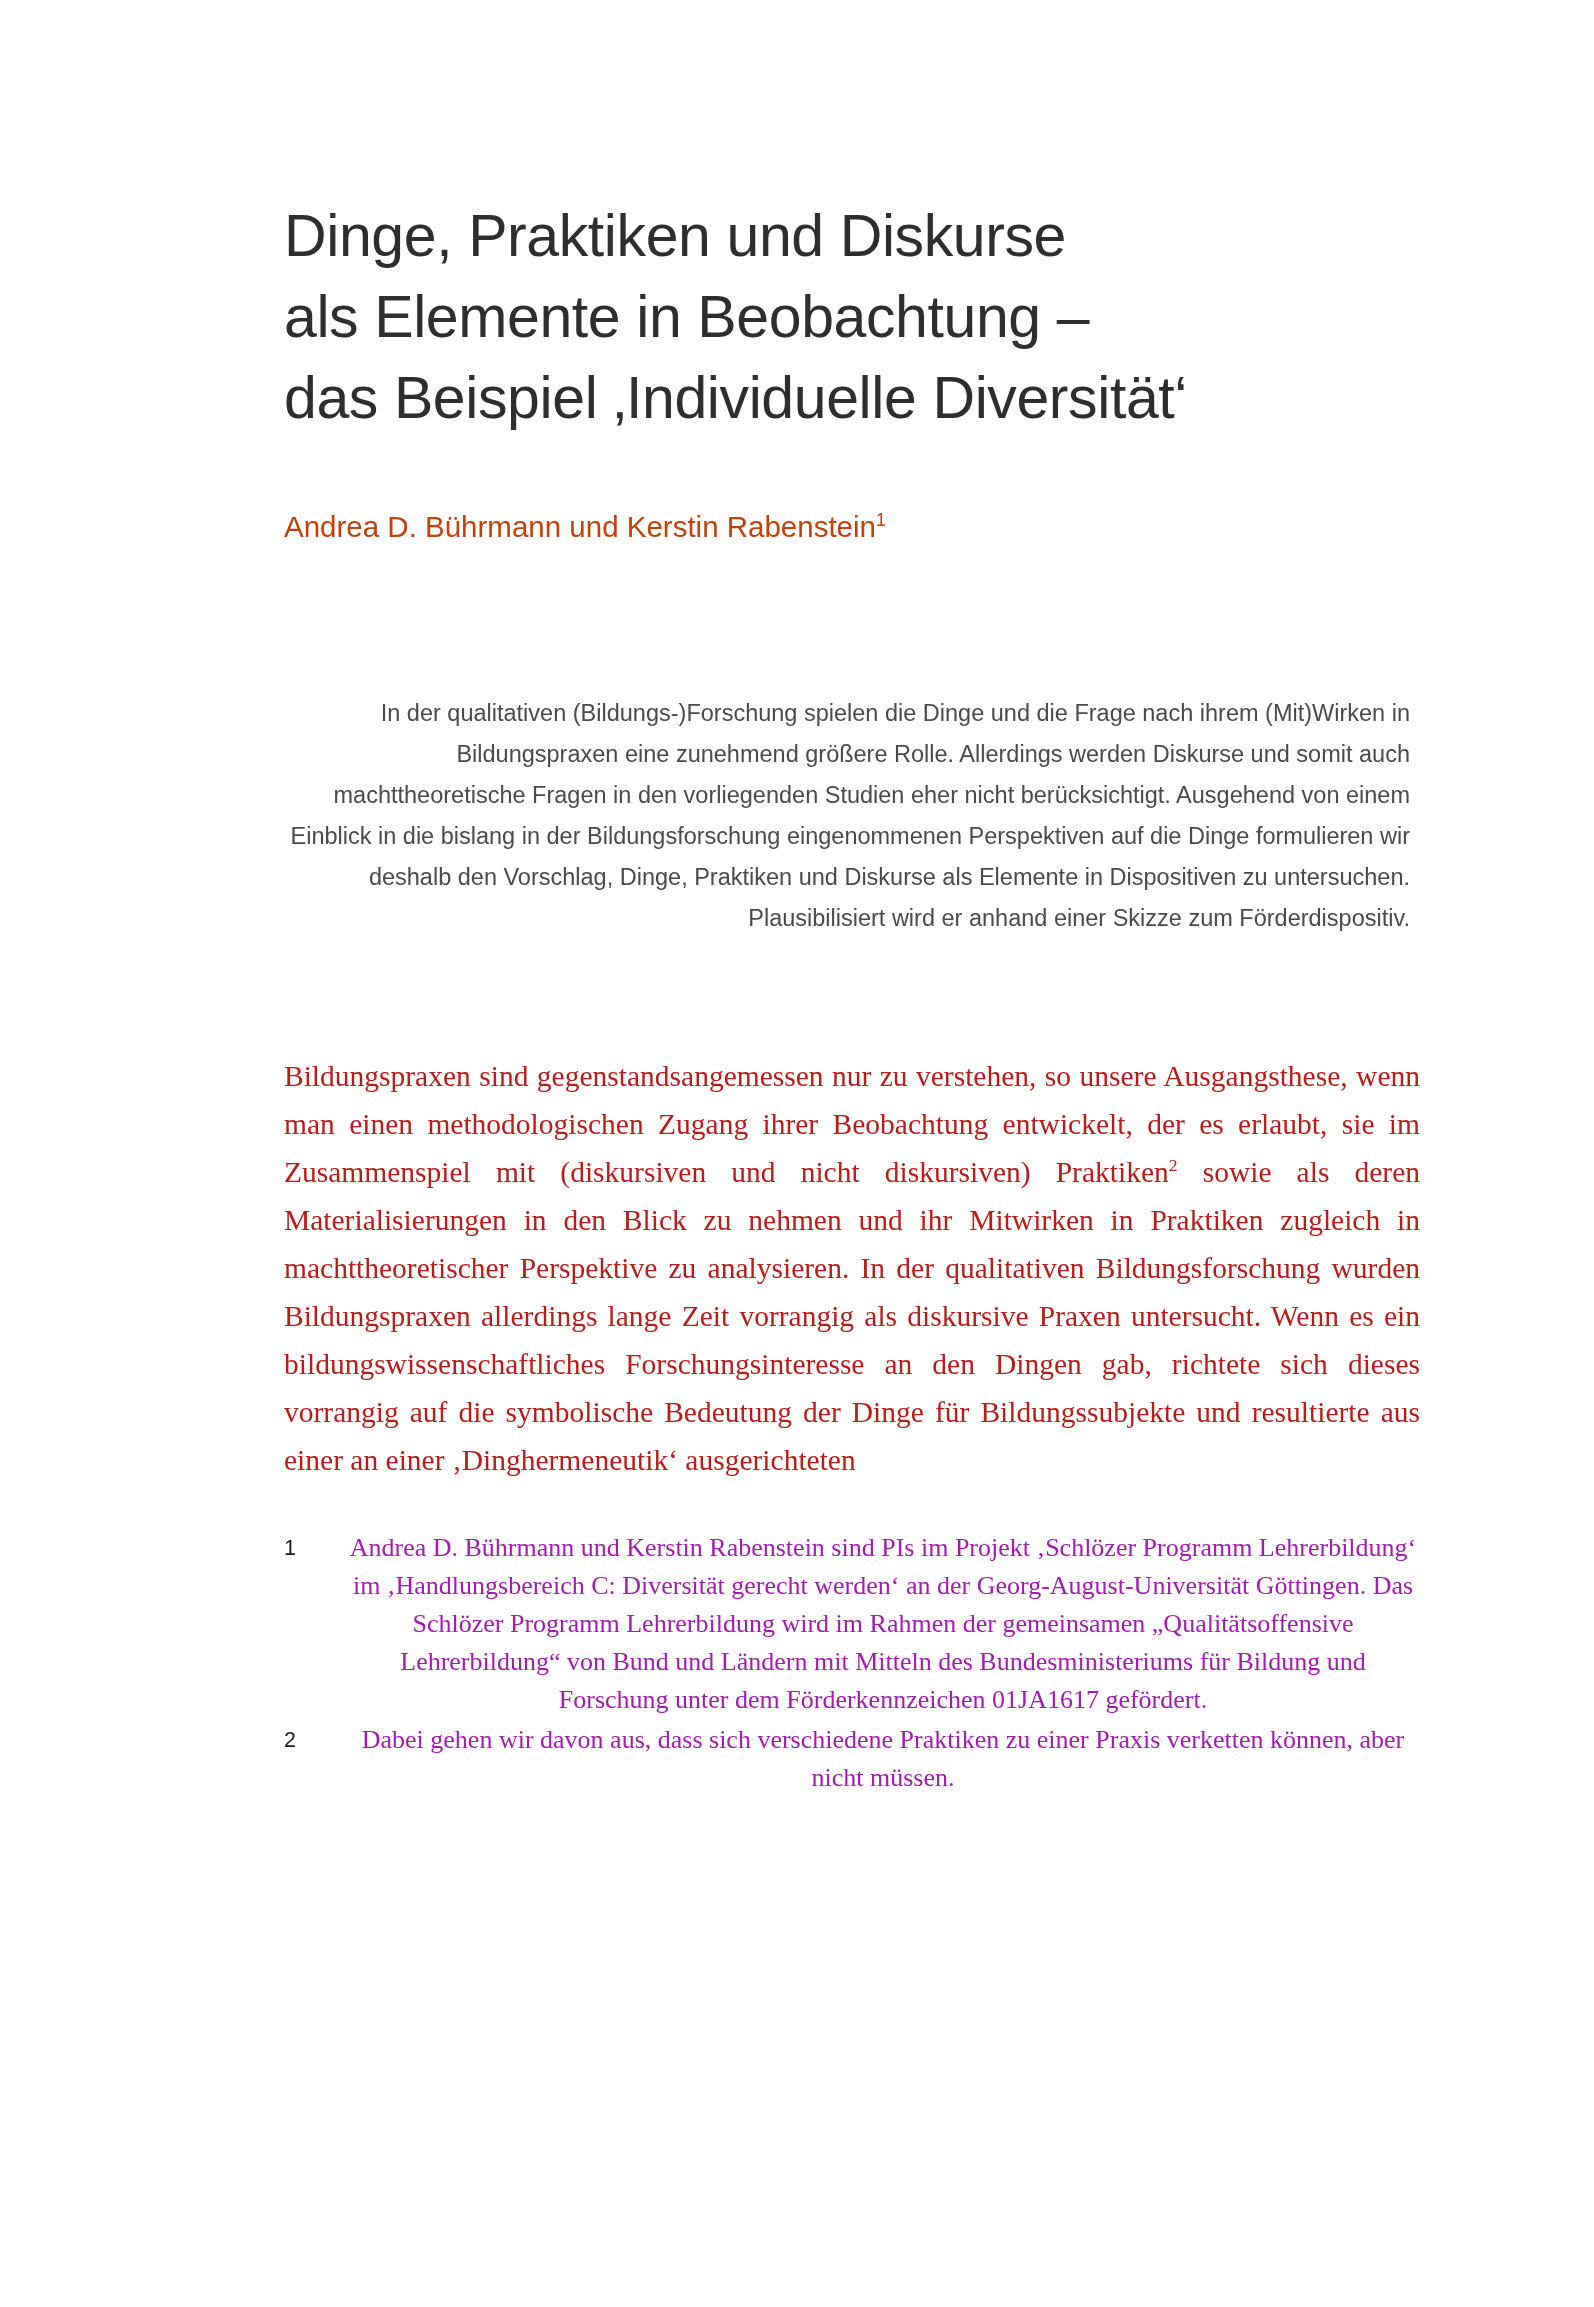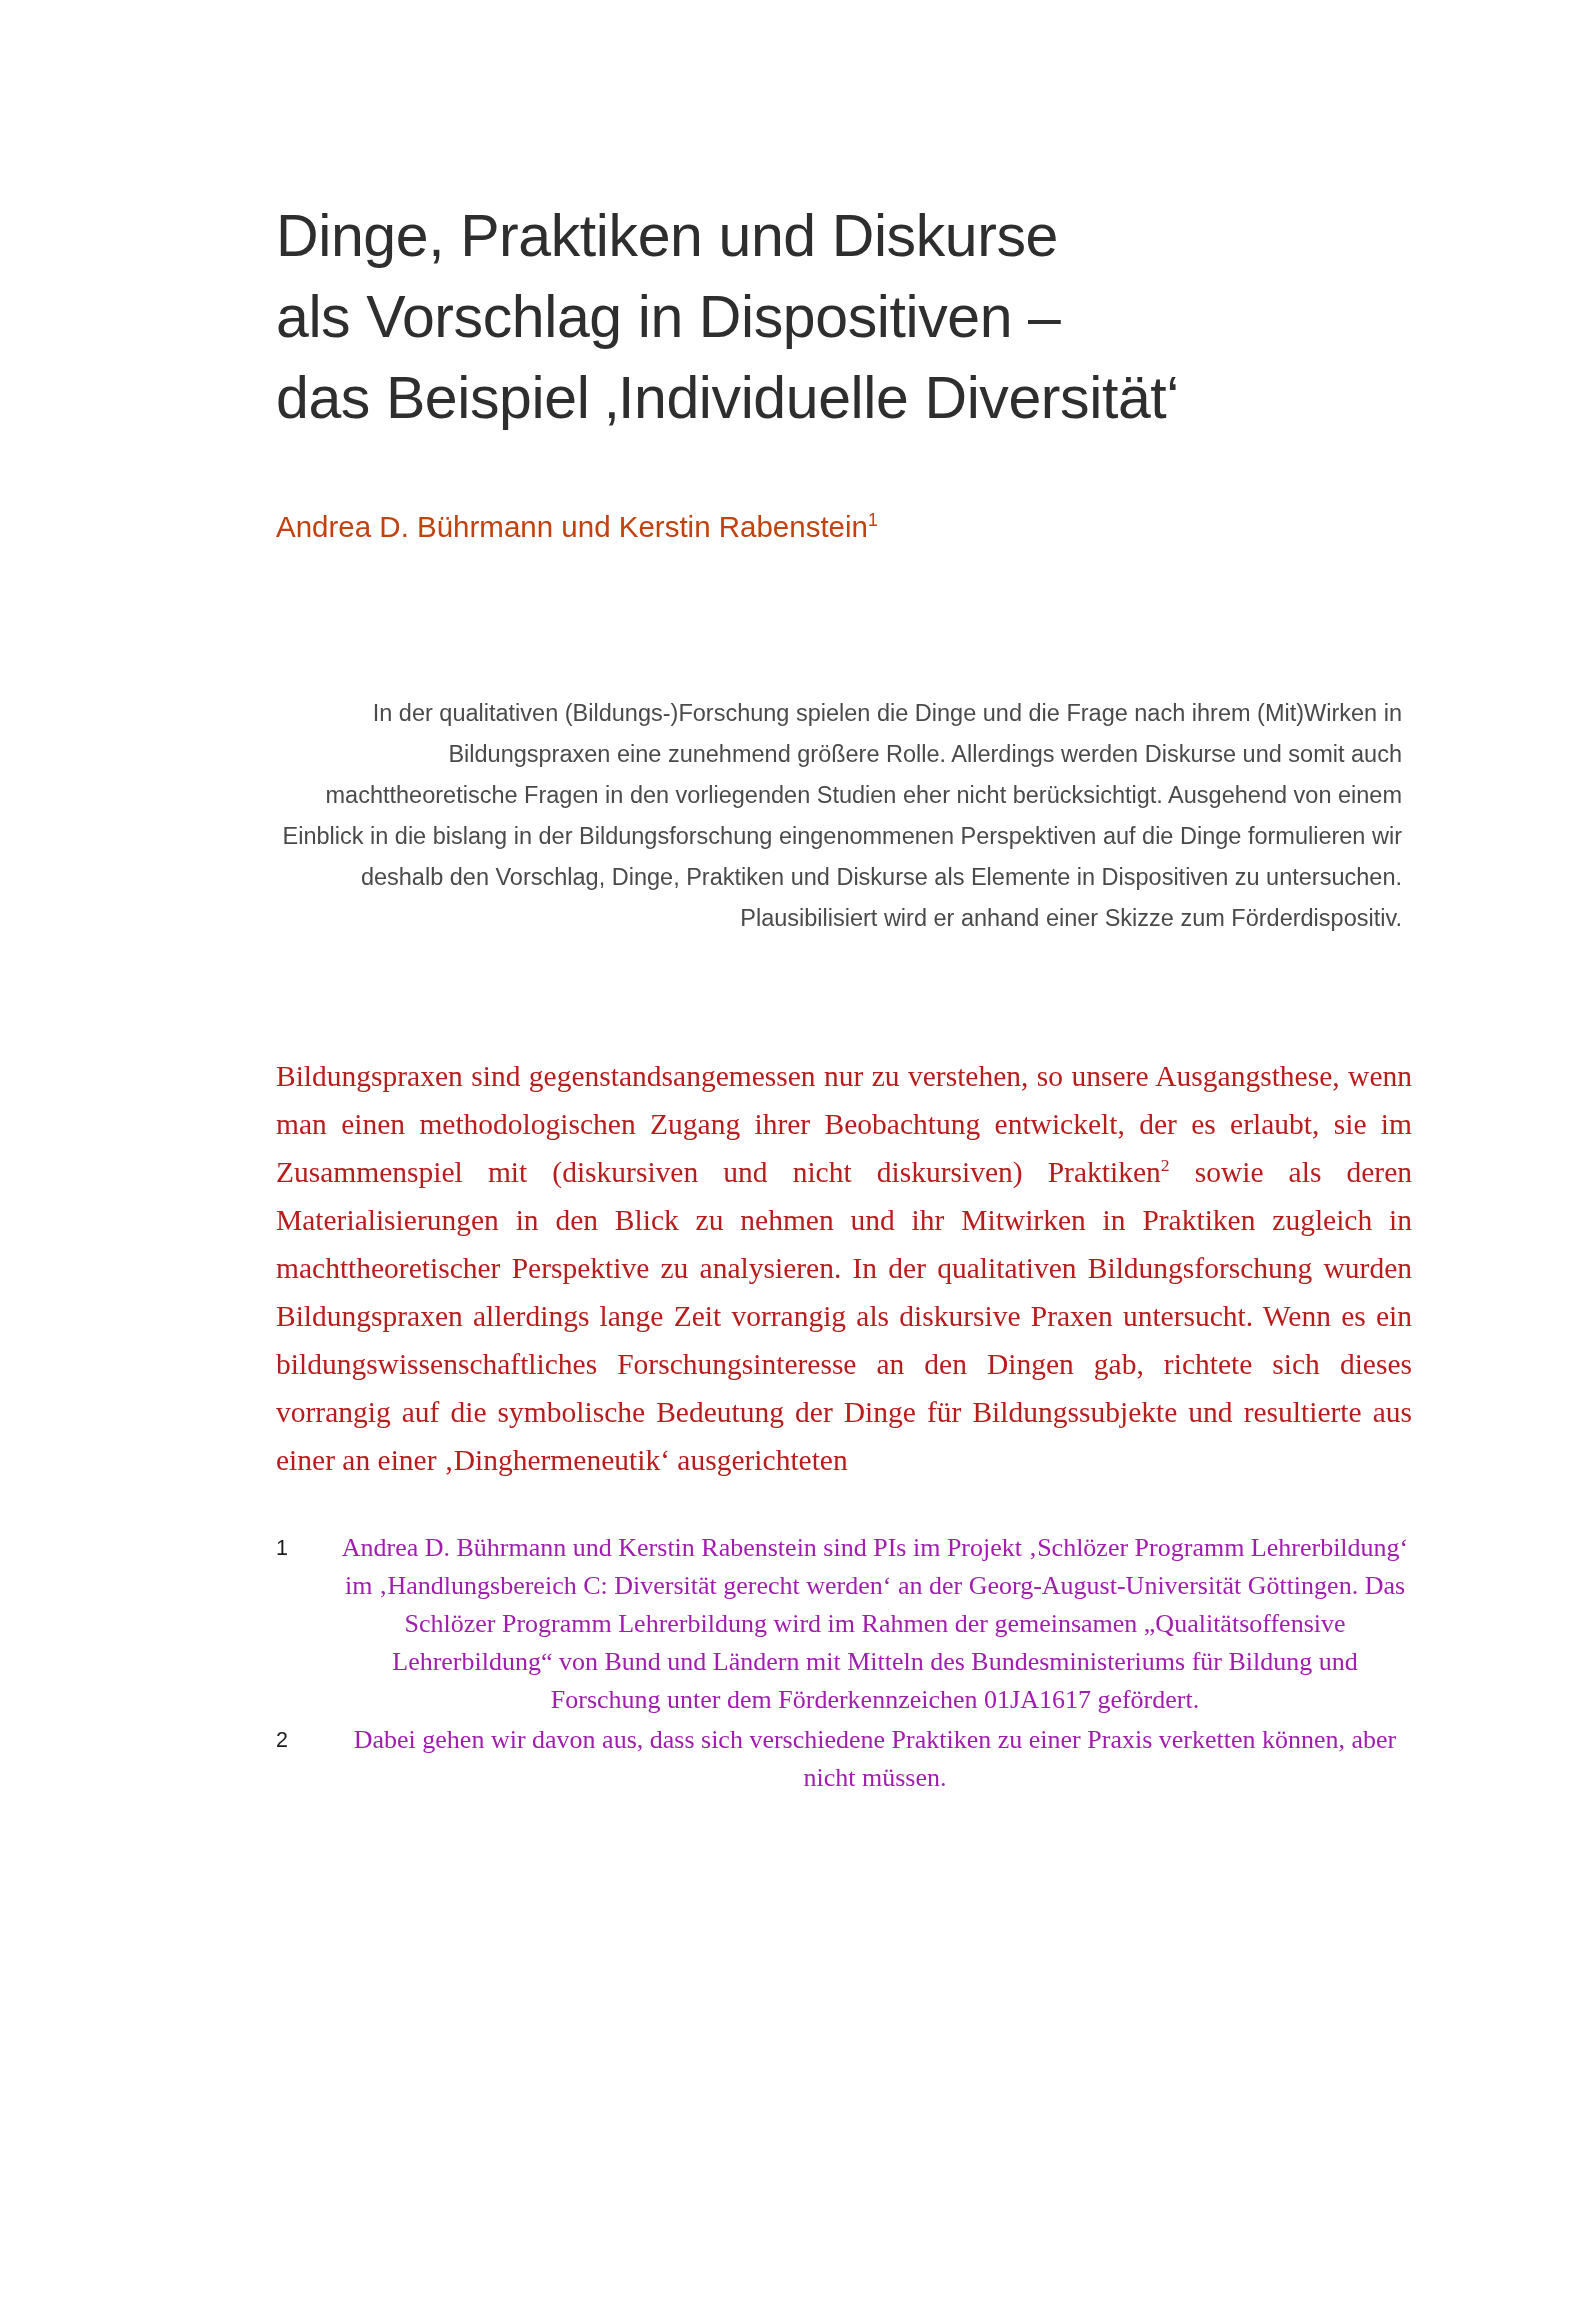--- a/index.html
+++ b/index.html
@@ -9,21 +9,21 @@
   }
   .page {
     position: relative;
     width: 1595px;
     height: 2307px;
     background: #ffffff;
     overflow: hidden;
   }
   .content {
     position: absolute;
-    left: 276px;
+    left: 284px;
     top: 0;
     width: 1136px;
   }
   .article-title {
     margin-top: 196px;
     font-family: "Liberation Sans", "DejaVu Sans", sans-serif;
     font-weight: 400;
     font-size: 59px;
     line-height: 81px;
     letter-spacing: -0.4px;
@@ -95,21 +95,21 @@
   }
 </style>
 </head>
 <body>
 
 <div class="page">
   <div class="content">
 
     <h1 class="article-title" style="margin-bottom:0;">
       <div>Dinge, Praktiken und Diskurse</div>
-      <div>als Vorschlag in Dispositiven –</div>
+      <div>als Elemente in Beobachtung –</div>
       <div>das Beispiel ‚Individuelle Diversität‘</div>
     </h1>
 
     <div class="author-line"><span>Andrea D. Bührmann und Kerstin Rabenstein</span><sup>1</sup></div>
 
     <div class="abstract">In der qualitativen (Bildungs-)Forschung spielen die Dinge und die Frage nach ihrem (Mit)Wirken in Bildungspraxen eine zunehmend größere Rolle. Allerdings werden Diskurse und somit auch machttheoretische Fragen in den vorliegenden Studien eher nicht berücksichtigt. Ausgehend von einem Einblick in die bislang in der Bildungsforschung eingenommenen Perspektiven auf die Dinge formulieren wir deshalb den Vorschlag, Dinge, Praktiken und Diskurse als Elemente in Dispositiven zu untersuchen. Plausibilisiert wird er anhand einer Skizze zum Förderdispositiv.</div>
 
     <div class="body-paragraph"><span>Bildungspraxen sind gegenstandsangemessen nur zu verstehen, so unsere Ausgangsthese, wenn man einen methodologischen Zugang ihrer Beobachtung entwickelt, der es erlaubt, sie im Zusammenspiel mit (diskursiven und nicht diskursiven) Praktiken</span><sup>2</sup><span> sowie als deren Materialisierungen in den Blick zu nehmen und ihr Mitwirken in Praktiken zugleich in machttheoretischer Perspektive zu analysieren. In der qualitativen Bildungsforschung wurden Bildungspraxen allerdings lange Zeit vorrangig als diskursive Praxen untersucht. Wenn es ein bildungswissenschaftliches Forschungsinteresse an den Dingen gab, richtete sich dieses vorrangig auf die symbolische Bedeutung der Dinge für Bildungssubjekte und resultierte aus einer an einer ‚Dinghermeneutik‘ ausgerichteten</span></div>
 
     <div class="footnotes">

